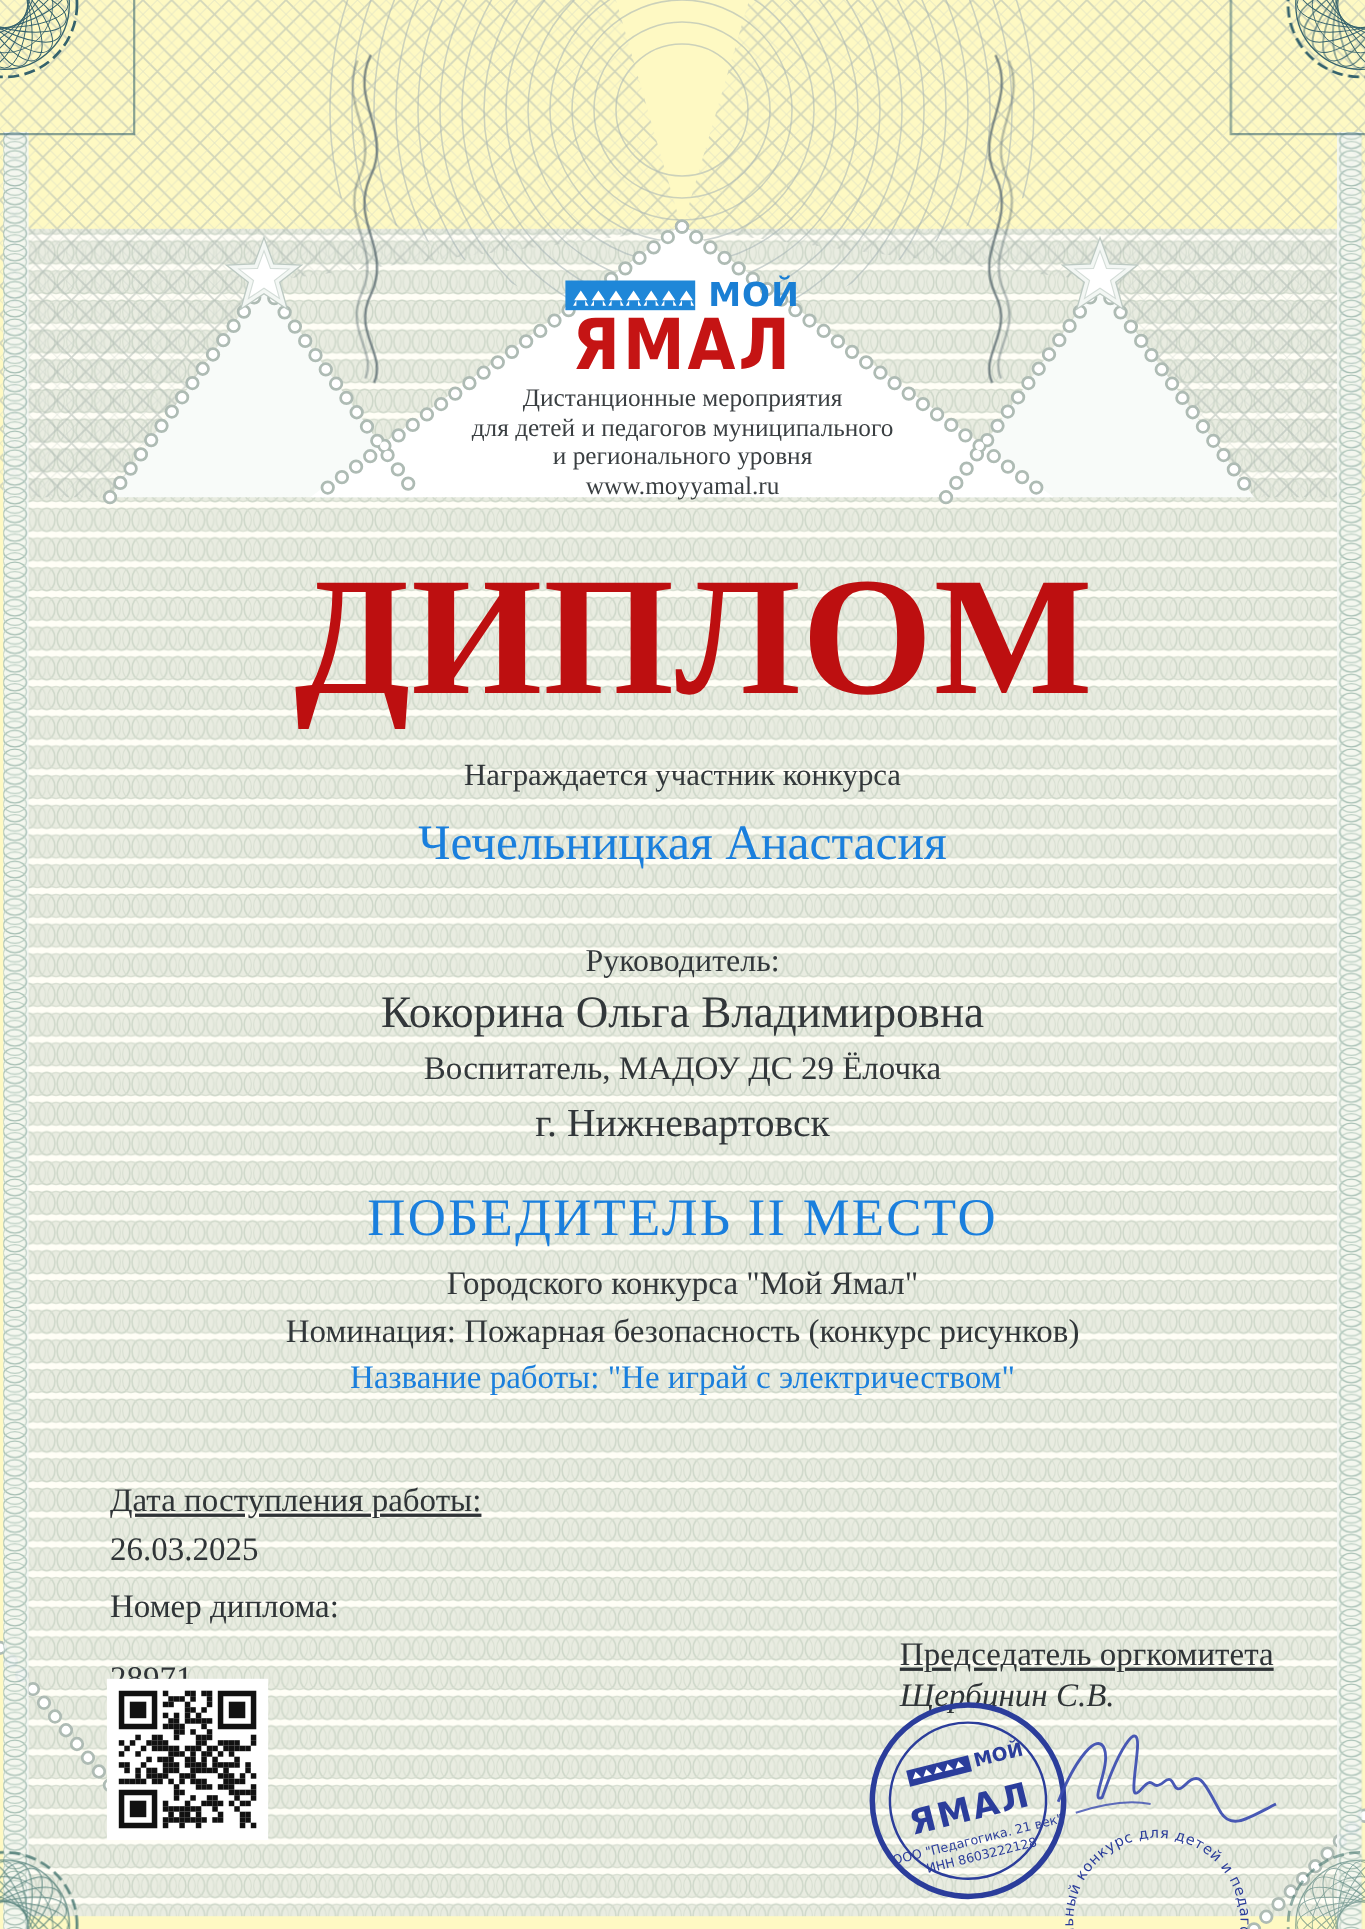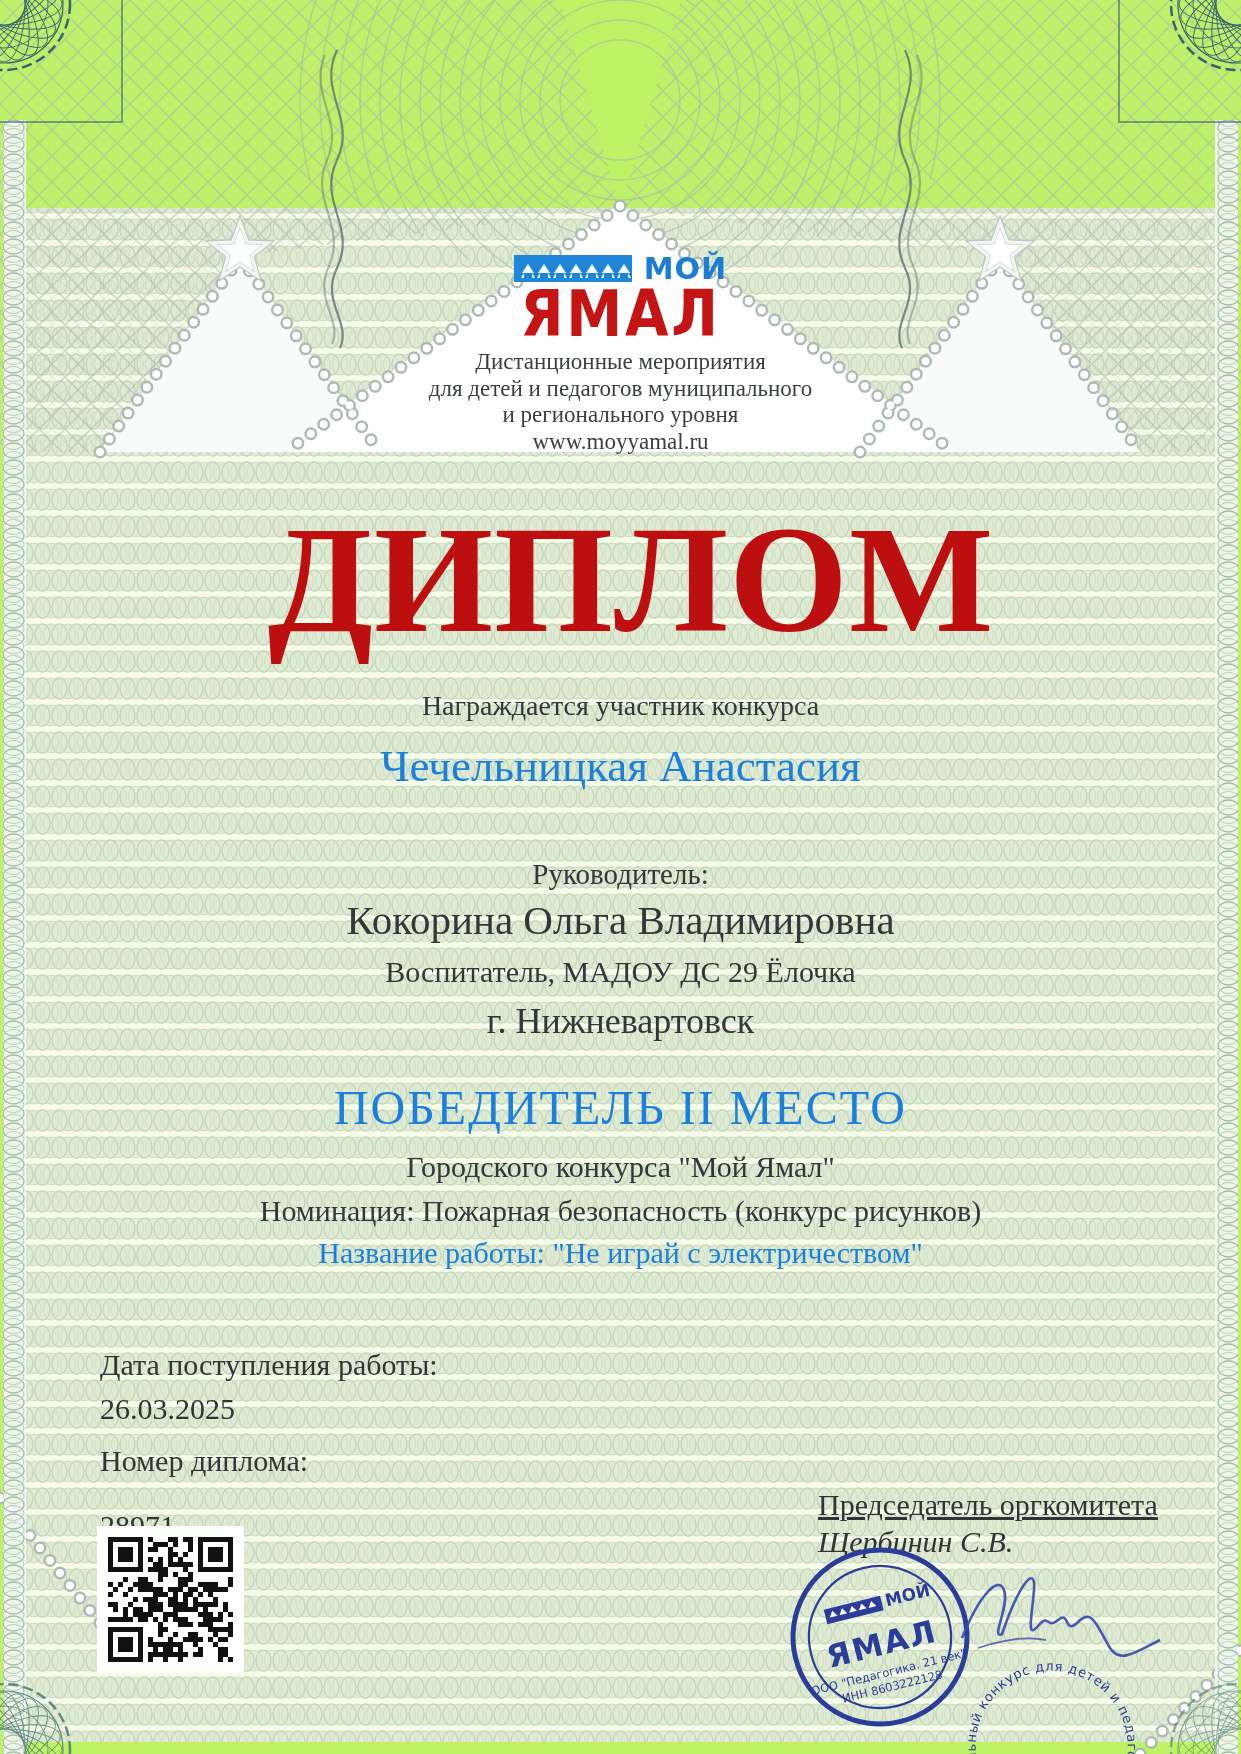--- a/index.html
+++ b/index.html
@@ -1,18 +1,18 @@
 <!DOCTYPE html>
 <html><head>
 <meta charset="utf-8">
 <style>
   html,body{margin:0;padding:0;background:#888;}
   .page{
     position:relative;width:1241px;height:1754px;margin:0 auto;
-    background:#bef264;overflow:hidden;
+    background:#fef9c3;overflow:hidden;
     font-family:"Liberation Serif","DejaVu Serif",serif;color:#32373a;
   }
   .bg{position:absolute;left:0;top:0;z-index:0;}
   .fg{position:absolute;z-index:3;}
   .txt{position:absolute;left:0;right:0;text-align:center;z-index:2;}
   .left-block{position:absolute;z-index:2;text-align:left;}
   .logo-row{position:absolute;left:0;right:0;top:255px;z-index:2;display:flex;justify-content:center;align-items:center;gap:12px;}
   .flag{display:inline-block;width:118px;height:27px;background:#1f87d8;position:relative;}
   .logo-moy{font-family:"DejaVu Sans","Liberation Sans",sans-serif;font-weight:bold;font-size:30px;color:#1a7fd4;letter-spacing:1px;line-height:27px;}
   .logo-yamal{top:282px;font-family:"DejaVu Sans","Liberation Sans",sans-serif;font-weight:bold;font-size:64px;color:#c51414;letter-spacing:3px;transform:scaleX(.88);line-height:64px;}
@@ -206,21 +206,21 @@
   <div class="txt leader-label">Руководитель:</div>
   <div class="txt participant">Чечельницкая Анастасия</div>
   <div class="txt leader-name">Кокорина Ольга Владимировна</div>
   <div class="txt position">Воспитатель, МАДОУ ДС 29 Ёлочка</div>
   <div class="txt city">г. Нижневартовск</div>
   <div class="txt place">ПОБЕДИТЕЛЬ II МЕСТО</div>
   <div class="txt contest">Городского конкурса "Мой Ямал"</div>
   <div class="txt nomination">Номинация: Пожарная безопасность (конкурс рисунков)</div>
   <div class="txt work">Название работы: "Не играй с электричеством"</div>
 
-  <div class="left-block f-line" style="left:100px;top:1348px;">Дата поступления работы:</div>
+  <div class="left-block f-line" style="left:100px;top:1348px;text-decoration:underline;">Дата поступления работы:</div>
   <div class="left-block f-line" style="left:100px;top:1392px;">26.03.2025</div>
   <div class="left-block f-line" style="left:100px;top:1444px;">Номер диплома:</div>
   <div class="left-block f-line" style="left:100px;top:1509px;">28971</div>
 
   <svg class="fg" style="left:97px;top:1526px;" width="147" height="147" viewBox="0 0 147 147">
     <rect width="147" height="147" fill="#ffffff"></rect>
     <g id="qr-cells">
         <rect x="51" y="11" width="5" height="5" fill="#111111"></rect>
         <rect x="71" y="11" width="5" height="5" fill="#111111"></rect>
         <rect x="76" y="11" width="5" height="5" fill="#111111"></rect>

